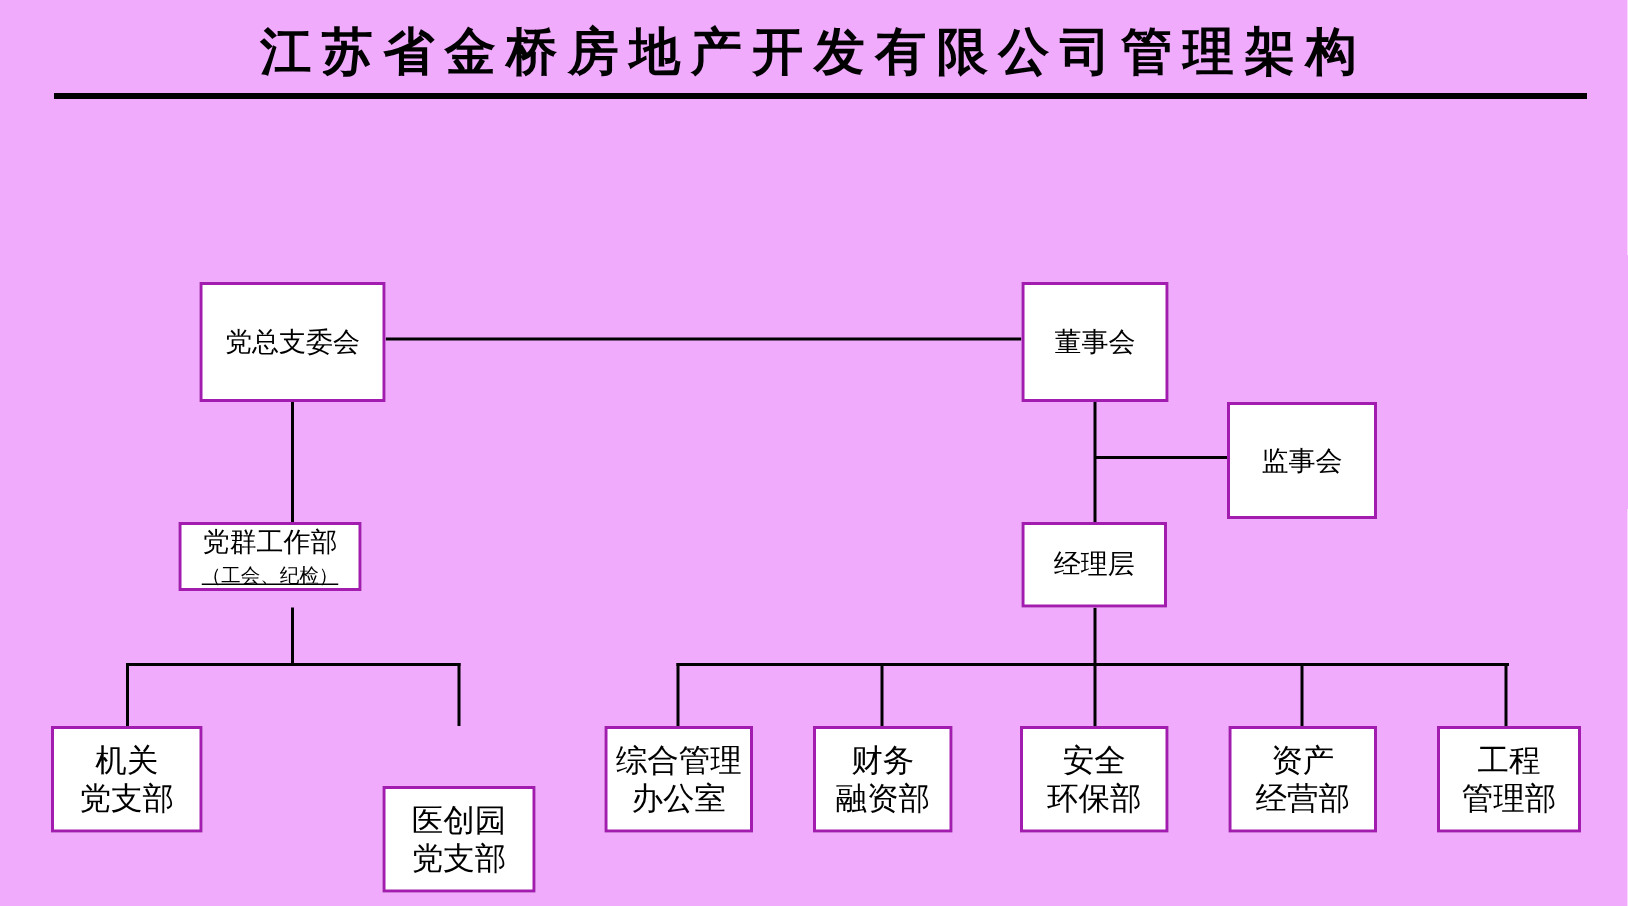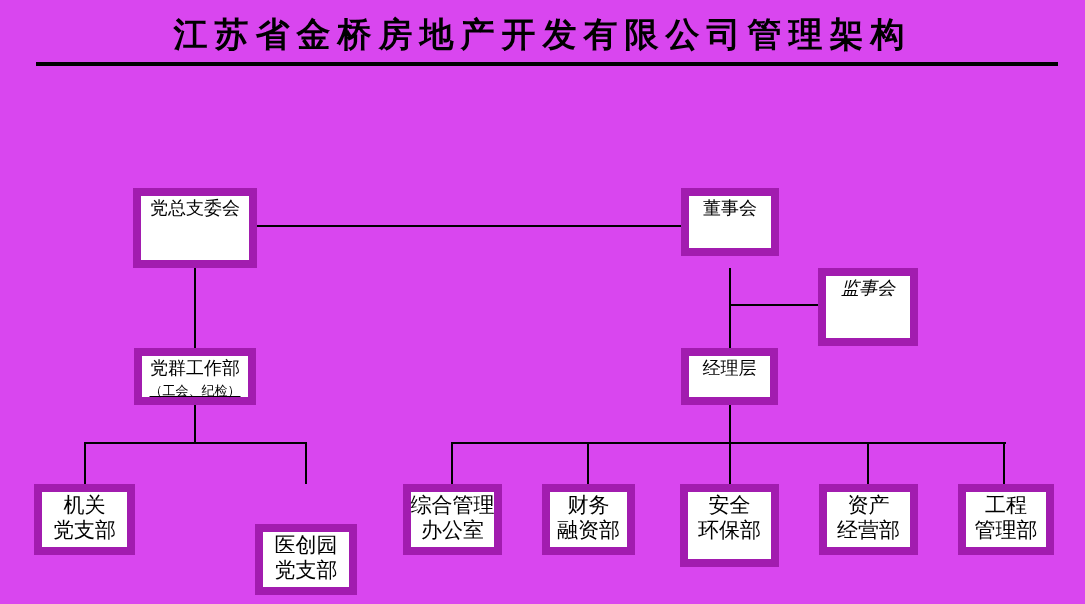--- a/index.html
+++ b/index.html
@@ -1,21 +1,21 @@
 <!DOCTYPE html>
 <html><head>
 <meta charset="utf-8">
 <style>
   * { margin: 0; padding: 0; box-sizing: border-box; }
   html, body { background: #fff; }
   .canvas {
     position: relative;
     width: 1085px;
     height: 604px;
-    background: #d946ef;
+    background: #f0abfc;
     color: #000000;
     font-family: "Liberation Sans", sans-serif;
     overflow: hidden;
   }
   .chart-title {
     position: absolute;
     top: 12px;
     left: 0;
     width: 100%;
     text-align: center;
@@ -29,49 +29,50 @@
     position: absolute;
     left: 36px;
     top: 62px;
     width: 1022px;
     height: 2px;
     border-top: 2px solid #000;
     border-bottom: 2px solid #000;
   }
   .node {
     position: absolute;
-    border: 8px solid #a21caf;
+    border: 2px solid #a21caf;
     background: #fff;
     display: flex;
     flex-direction: column;
     align-items: center;
+    justify-content: center;
     text-align: center;
     font-size: 18px;
     line-height: 25px;
     white-space: nowrap;
   }
   .node .sub {
     font-size: 13px;
     line-height: 19px;
     text-decoration: underline;
   }
   .node.small-row { font-size: 21px; }
   .line { position: absolute; background: #000; }
 
   
   #n-party-committee   { left:133px; top:188px; width:124px; height:80px; }
-  #n-board             { left:681px; top:188px; width:98px;  height:68px; }
-  #n-supervisory       { left:818px; top:268px; width:100px; height:78px;font-style:italic; }
-  #n-party-mass        { left:134px; top:348px; width:122px; height:57px; }
+  #n-board             { left:681px; top:188px; width:98px;  height:80px; }
+  #n-supervisory       { left:818px; top:268px; width:100px; height:78px; }
+  #n-party-mass        { left:119px; top:348px; width:122px; height:46px; }
   #n-managers          { left:681px; top:348px; width:97px;  height:57px; }
   #n-office-branch     { left:34px;  top:484px; width:101px; height:71px; }
   #n-yichuang-branch   { left:255px; top:484px; width:102px; height:71px;margin-top:40px; }
   #n-admin-office      { left:403px; top:484px; width:99px;  height:71px; }
   #n-finance-dept      { left:542px; top:484px; width:93px;  height:71px; }
-  #n-safety-dept       { left:680px; top:484px; width:99px;  height:83px; }
+  #n-safety-dept       { left:680px; top:484px; width:99px;  height:71px; }
   #n-asset-dept        { left:819px; top:484px; width:99px;  height:71px; }
   #n-engineering-dept  { left:958px; top:484px; width:96px;  height:71px; }
 
   
   #l-party-board       { left:257px;  top:225px; width:424px; height:2px; }
   #l-party-down        { left:194px;  top:268px; width:2px;  height:80px; }
   #l-board-down        { left:729px;  top:268px; width:2px;  height:80px; }
   #l-board-supervisory { left:730px;  top:304px; width:88px; height:2px; }
   #l-partymass-down    { left:194px;  top:405px; width:2px;  height:39px; }
   #l-left-rail         { left:84px;   top:442px; width:223px; height:2px; }

